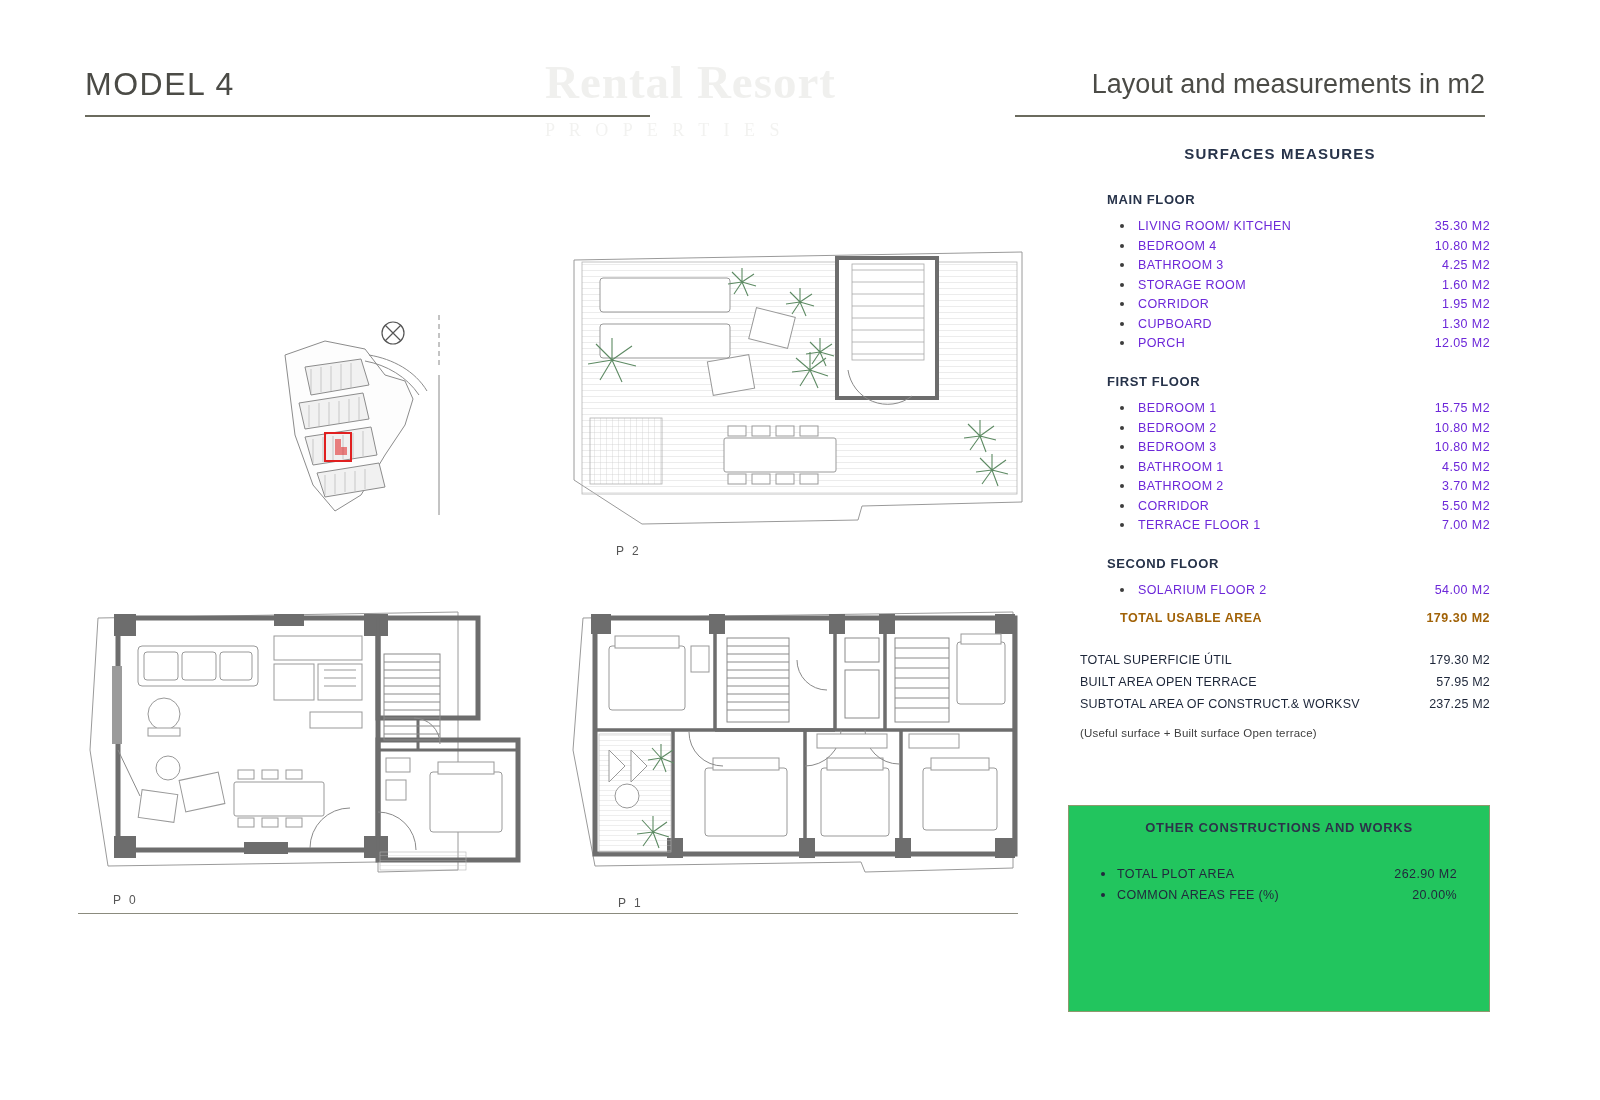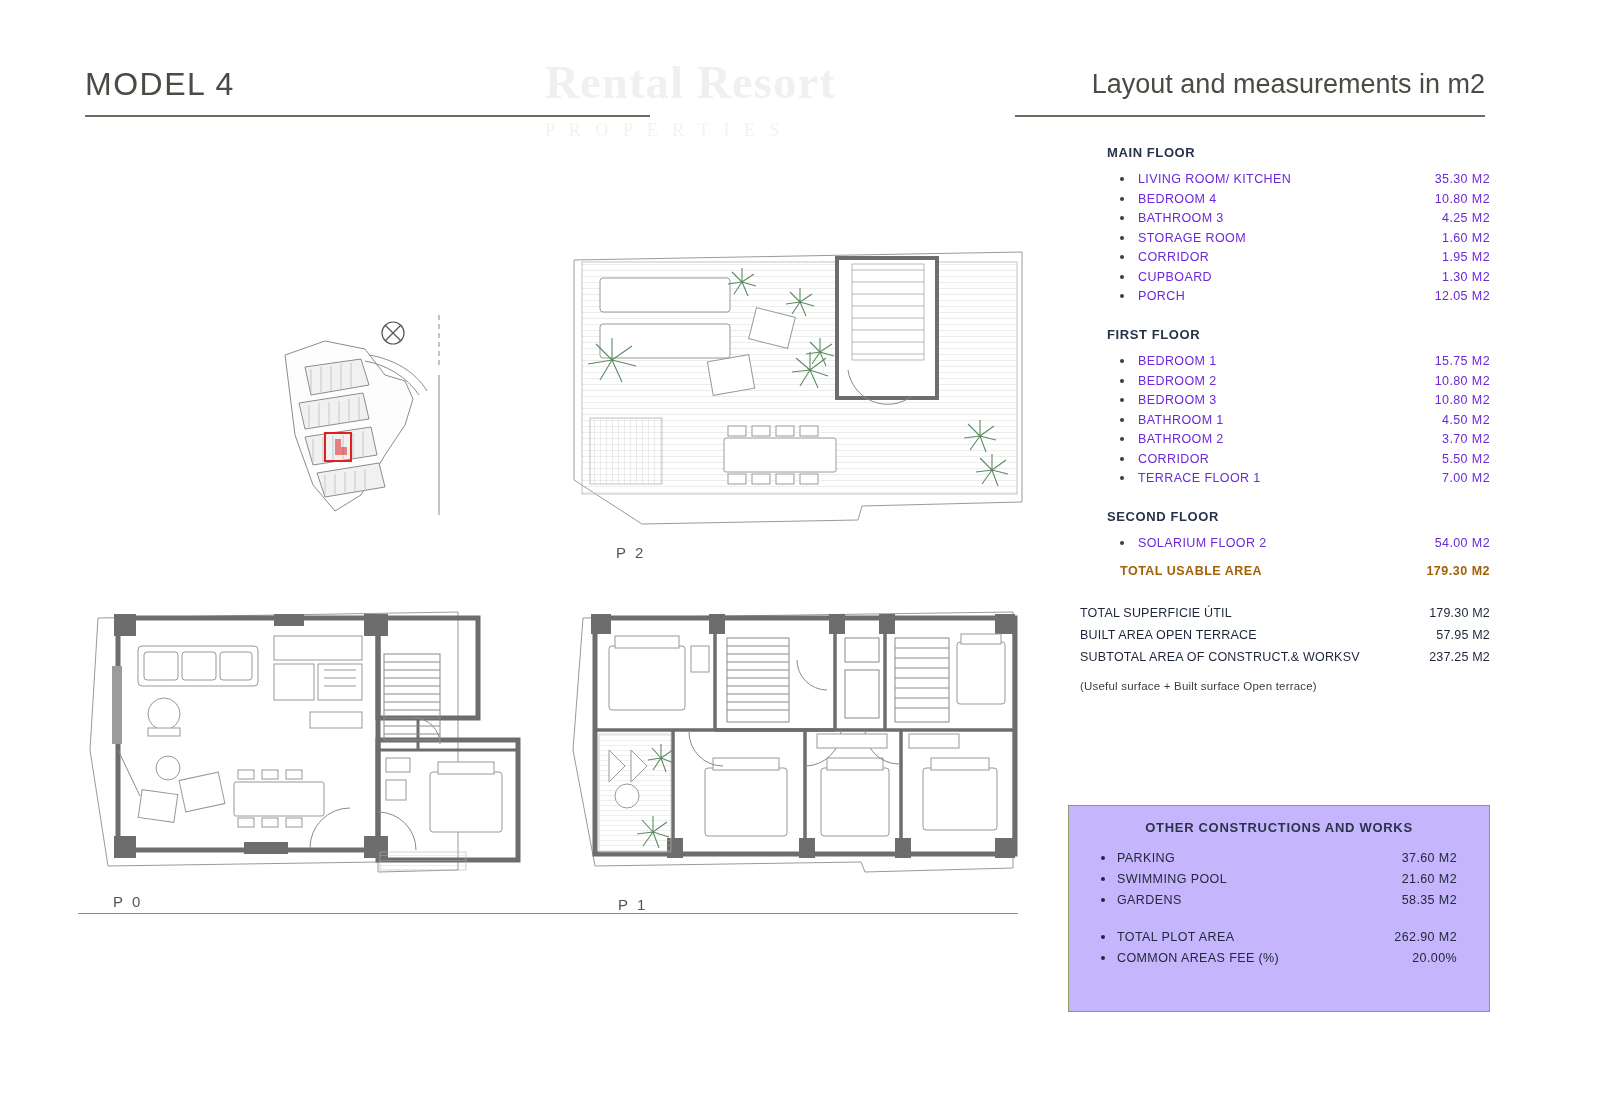--- a/index.html
+++ b/index.html
@@ -164,21 +164,21 @@
     margin-top: 16px;
     letter-spacing: 0.2px;
   }
 
   .green-box {
     position: absolute;
     left: 1068px;
     top: 805px;
     width: 420px;
     height: 205px;
-    background: #c4b5fd;
+    background: #22c55e;
     border: 1px solid #8d9a6d;
   }
   .green-box h3 {
     margin: 14px 0 16px 0;
     text-align: center;
     font-size: 13px;
     font-weight: 700;
     letter-spacing: 0.7px;
     color: #2c3349;
   }
@@ -206,21 +206,21 @@
     width: 4px;
     height: 4px;
     border-radius: 50%;
     background: #22293d;
   }
   .green-box .spacer { height: 16px; }
 
   
   .plan-label {
     position: absolute;
-    font-size: 15px;
+    font-size: 12px;
     letter-spacing: 2.5px;
     color: #555;
   }
   .plan-rule {
     position: absolute;
     height: 1px;
     background: #8b8b7e;
   }
 
   svg.plan { position: absolute; }
@@ -510,20 +510,21 @@
   </g>
 
   <g class="furn">
     <rect x="252" y="134" width="70" height="14"></rect>
     <rect x="344" y="134" width="50" height="14"></rect>
   </g>
 </svg>
 <div class="plan-label" style="left:618px; top:896px;">P 1</div>
 
 <div class="panel">
+  <h2>SURFACES MEASURES</h2>
 
   <div class="floor-title">MAIN FLOOR</div>
   <ul class="meas">
     <li>
         <span>LIVING ROOM/ KITCHEN</span>
         <span class="val">35.30 M2</span>
       </li>
     <li>
         <span>BEDROOM 4</span>
         <span class="val">10.80 M2</span>
@@ -605,34 +606,20 @@
   </div>
   <div class="summary-row">
     <span>SUBTOTAL AREA OF CONSTRUCT.&amp; WORKSV</span>
     <span>237.25 M2</span>
   </div>
   <div class="summary-note">(Useful surface + Built surface Open terrace)</div>
 </div>
 
 <div class="green-box">
   <h3>OTHER CONSTRUCTIONS AND WORKS</h3>
-  <ul>
-    <li>
-        <span>PARKING</span>
-        <span>37.60 M2</span>
-      </li>
-    <li>
-        <span>SWIMMING POOL</span>
-        <span>21.60 M2</span>
-      </li>
-    <li>
-        <span>GARDENS</span>
-        <span>58.35 M2</span>
-      </li>
-  </ul>
   <div class="spacer"></div>
   <ul>
     <li>
         <span>TOTAL PLOT AREA</span>
         <span>262.90 M2</span>
       </li>
     <li>
         <span>COMMON AREAS FEE (%)</span>
         <span>20.00%</span>
       </li>

